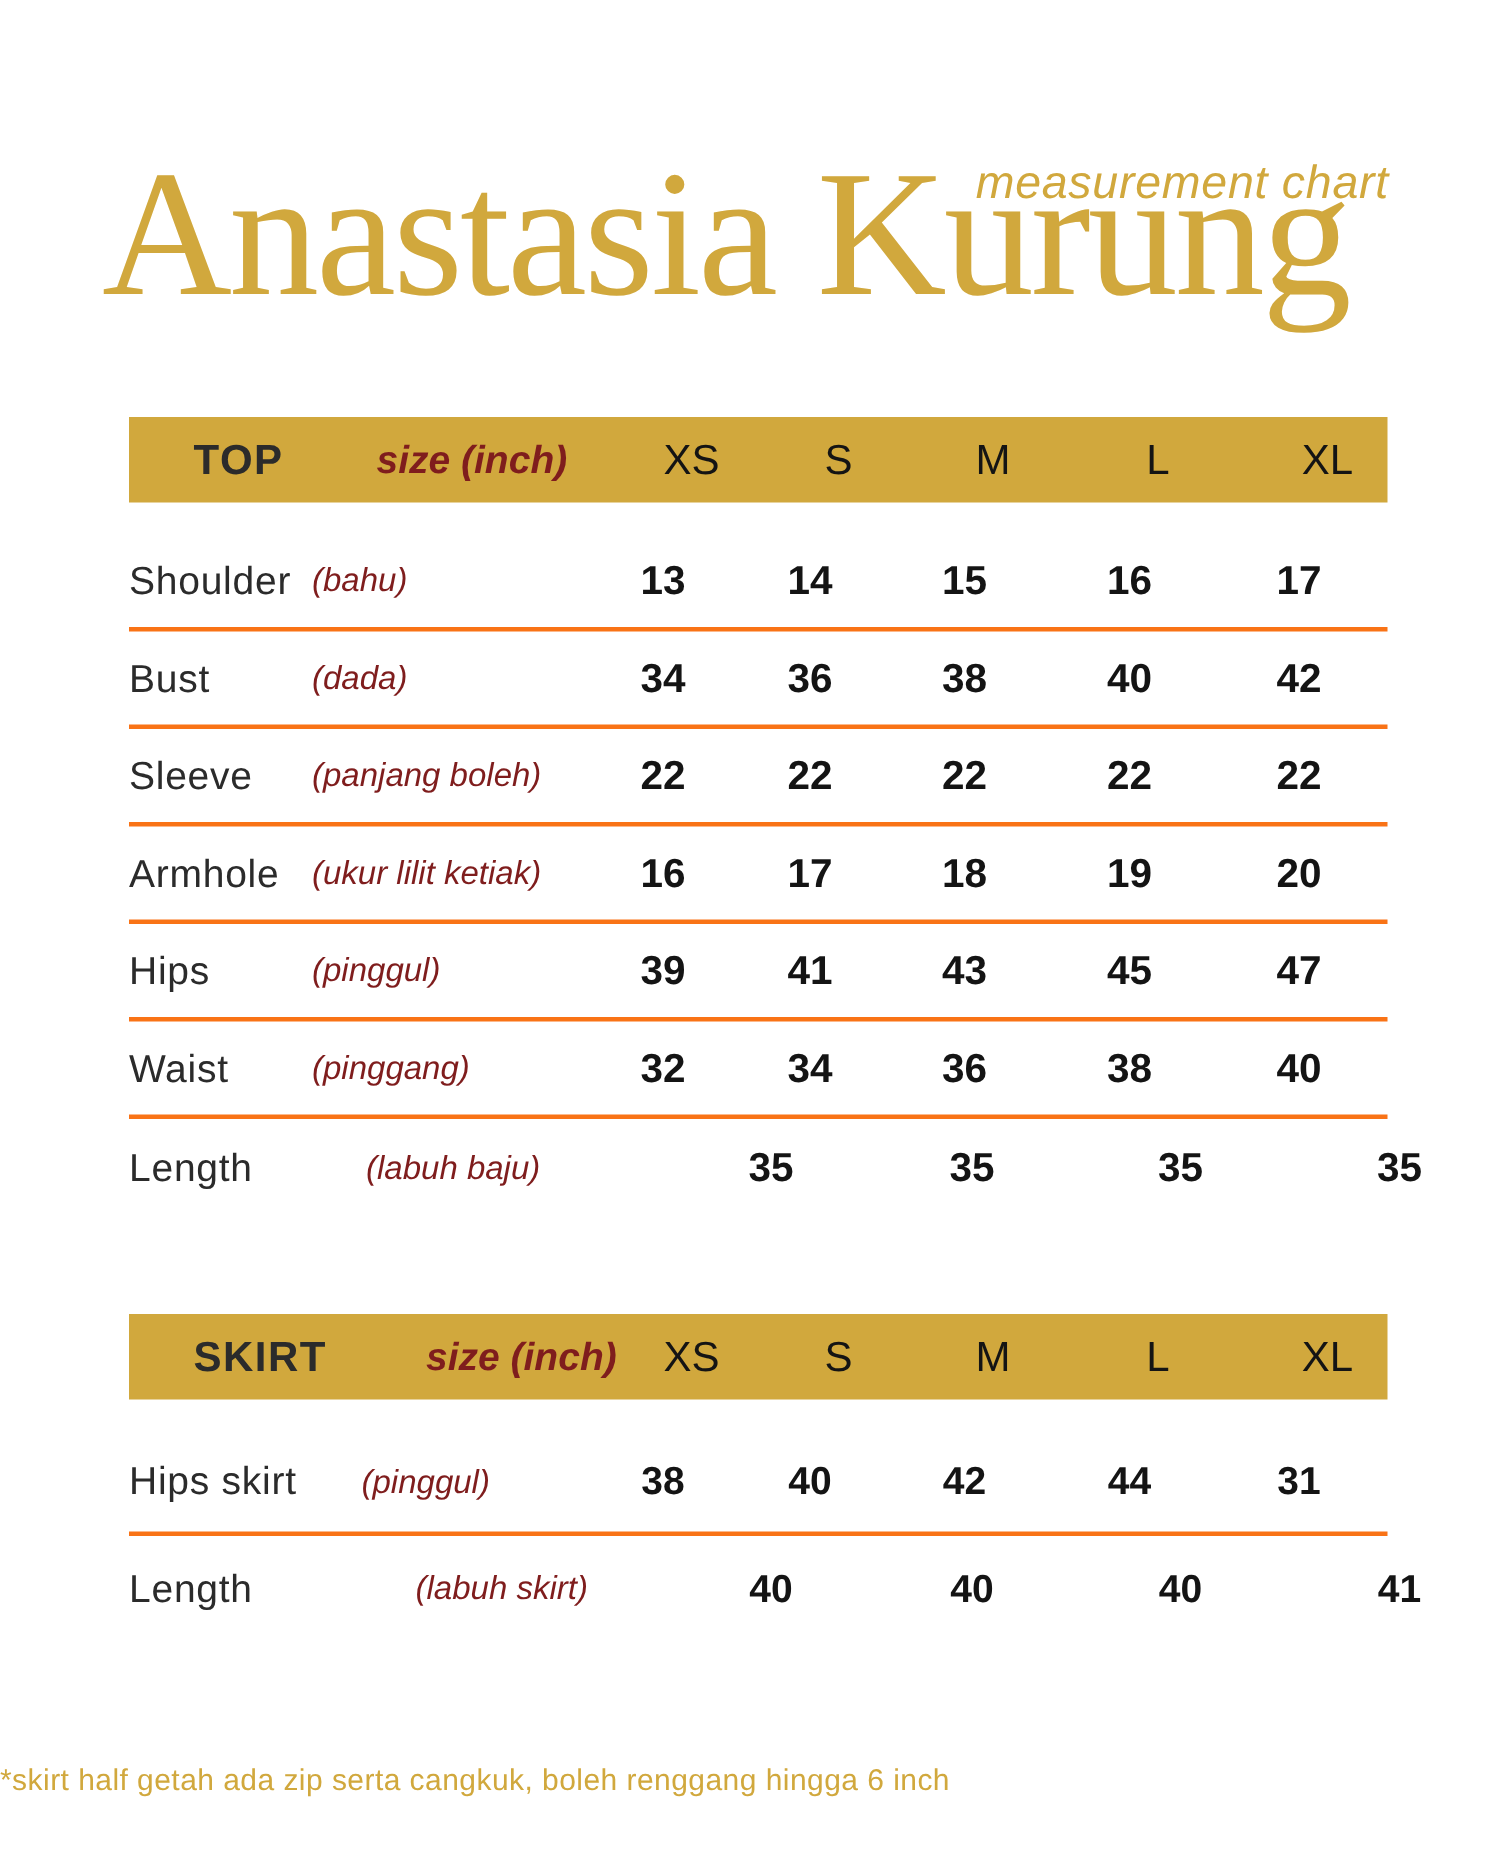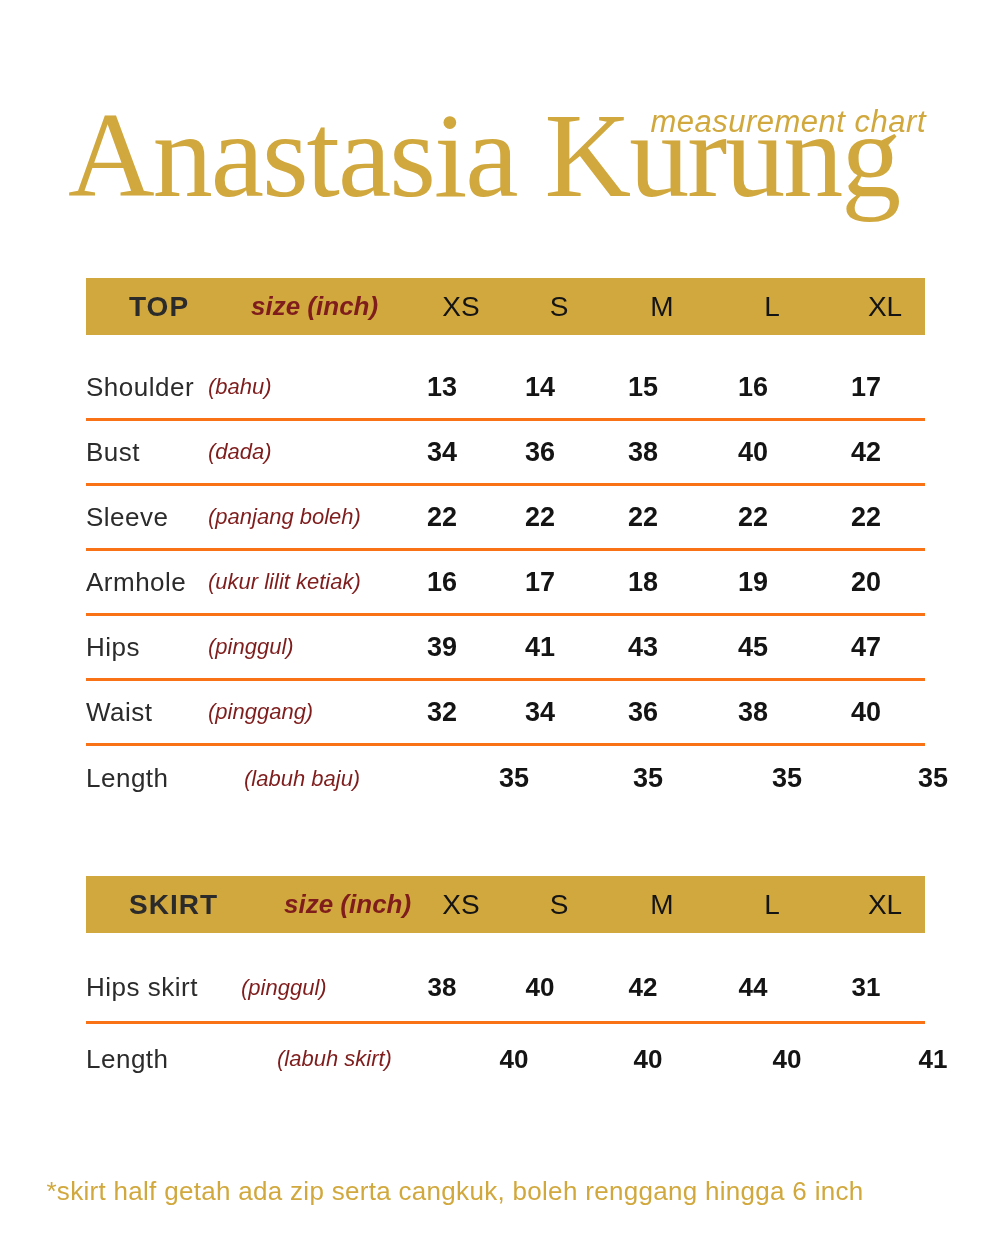--- a/index.html
+++ b/index.html
@@ -61,22 +61,22 @@
   .c-val.w3 { width:110px; }
   .c-val.w4 { width:110px; }
   .c-val.w5 { width:116px; }
   .table-skirt .rows .c-val { font-size:26px; }
 
   .rows-gap { height:21px; }
 
   
   .footnote {
     position:absolute; left:0; top:1176px; width:910px;
-    text-align:center;
-    font-size:26px; color:#d1a83d;
+    text-align:left;
+    font-size:20px; color:#d1a83d;
     letter-spacing:0.3px;
   }
 </style>
 </head>
 <body>
 
 <div class="page">
 
   <div class="brand-subtitle">measurement chart</div>
   <div class="brand-title">Anastasia Kurung</div>

